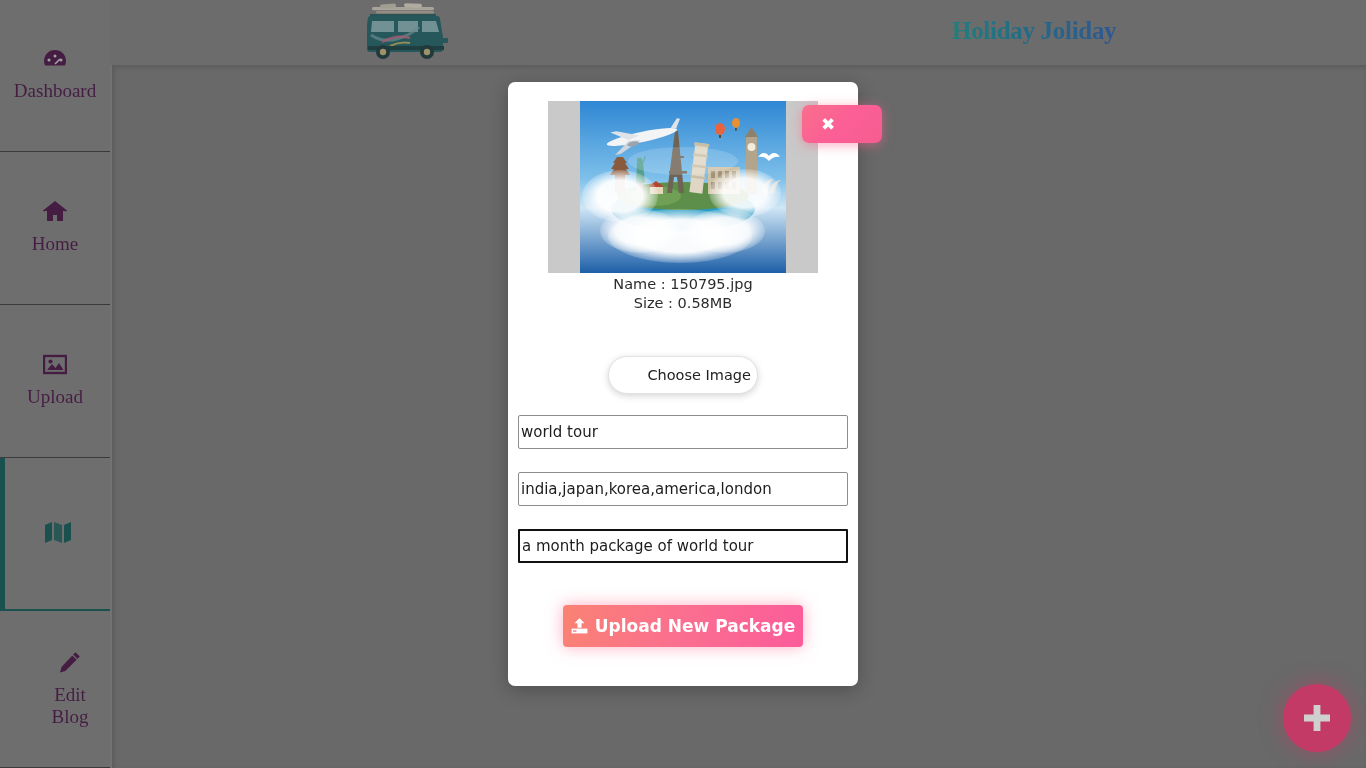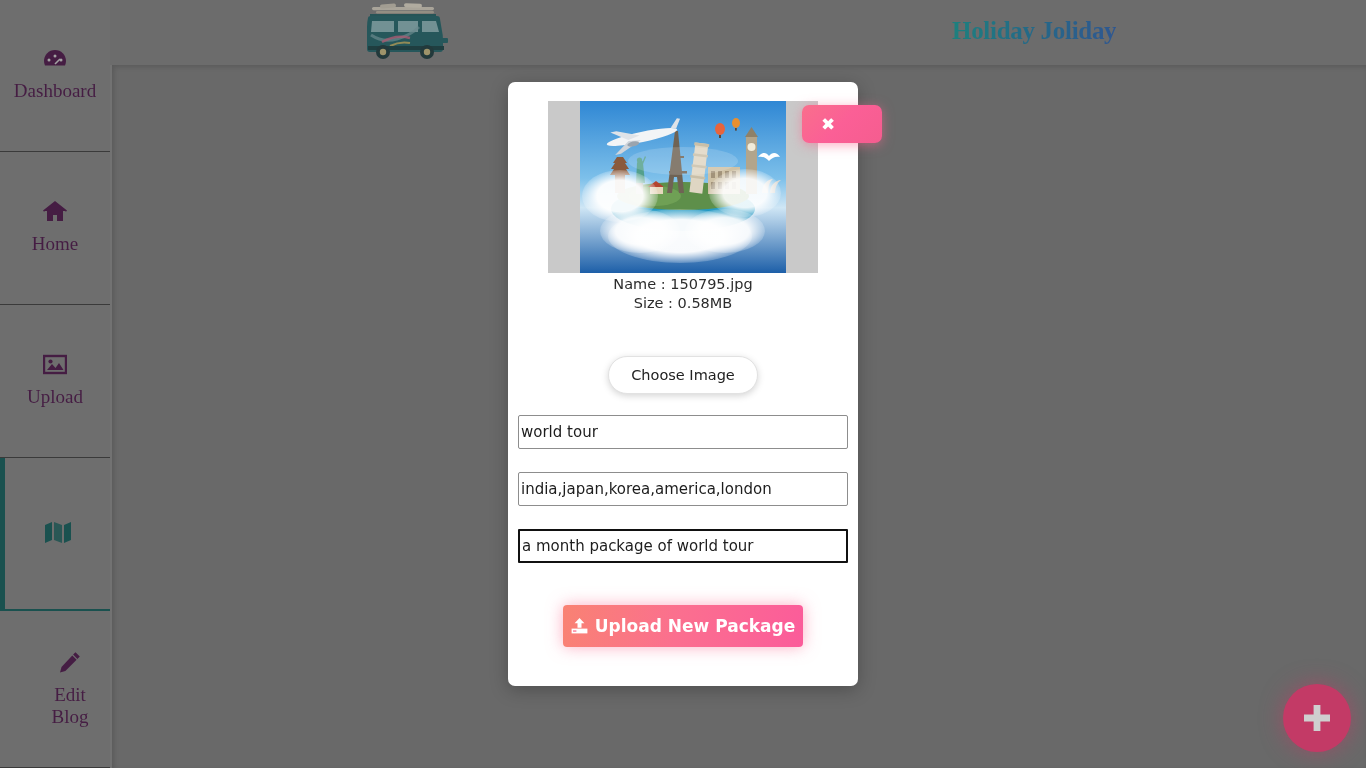--- a/index.html
+++ b/index.html
@@ -155,20 +155,21 @@
     position: absolute; left: 100px; top: 274px;
     width: 150px; height: 38px;
     background: #ffffff;
     border: 1px solid #e2e2e2;
     border-radius: 19px;
     box-shadow: 0 2px 7px rgba(0,0,0,0.17);
     color: #222222;
     font-family: "DejaVu Sans", sans-serif;
     font-size: 14.5px;
     cursor: pointer;
+    text-align: right;
   }
 
   .txt-input {
     position: absolute; left: 10px;
     width: 330px; height: 34px;
     border: 1px solid #8d8d8d;
     border-radius: 2px;
     background: #ffffff;
     color: #1d1d1d;
     font-family: "DejaVu Sans", sans-serif;

